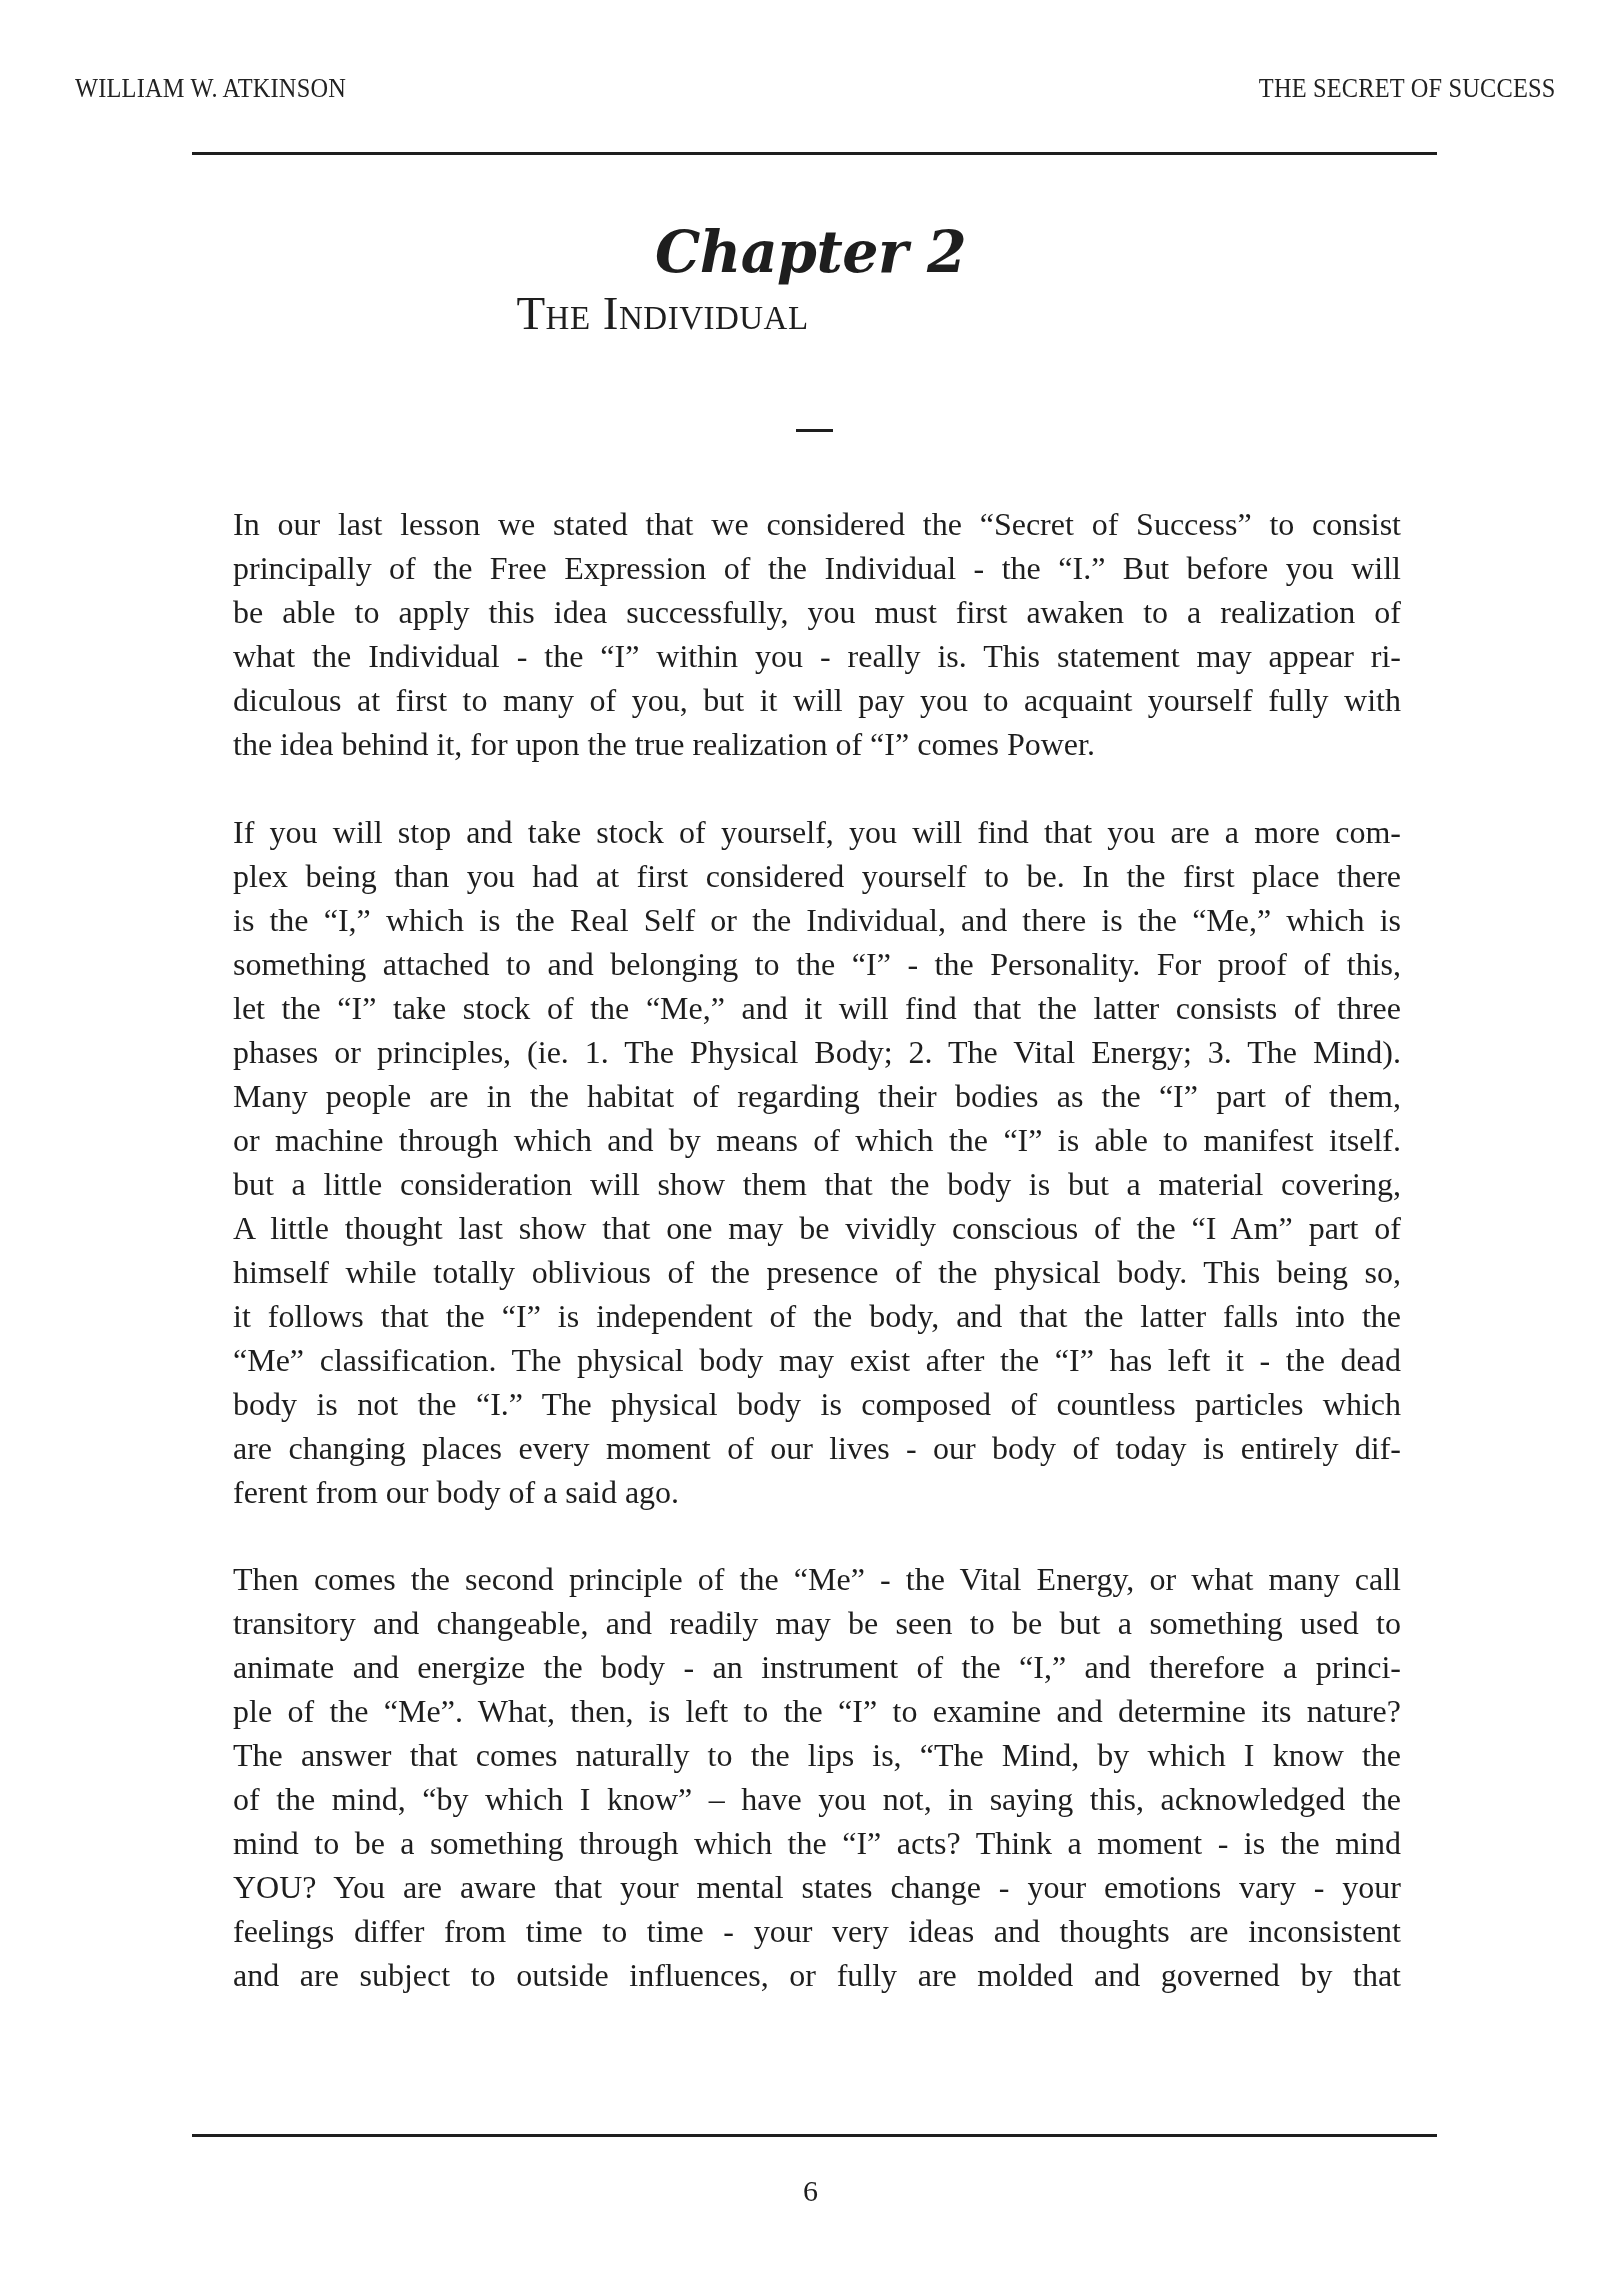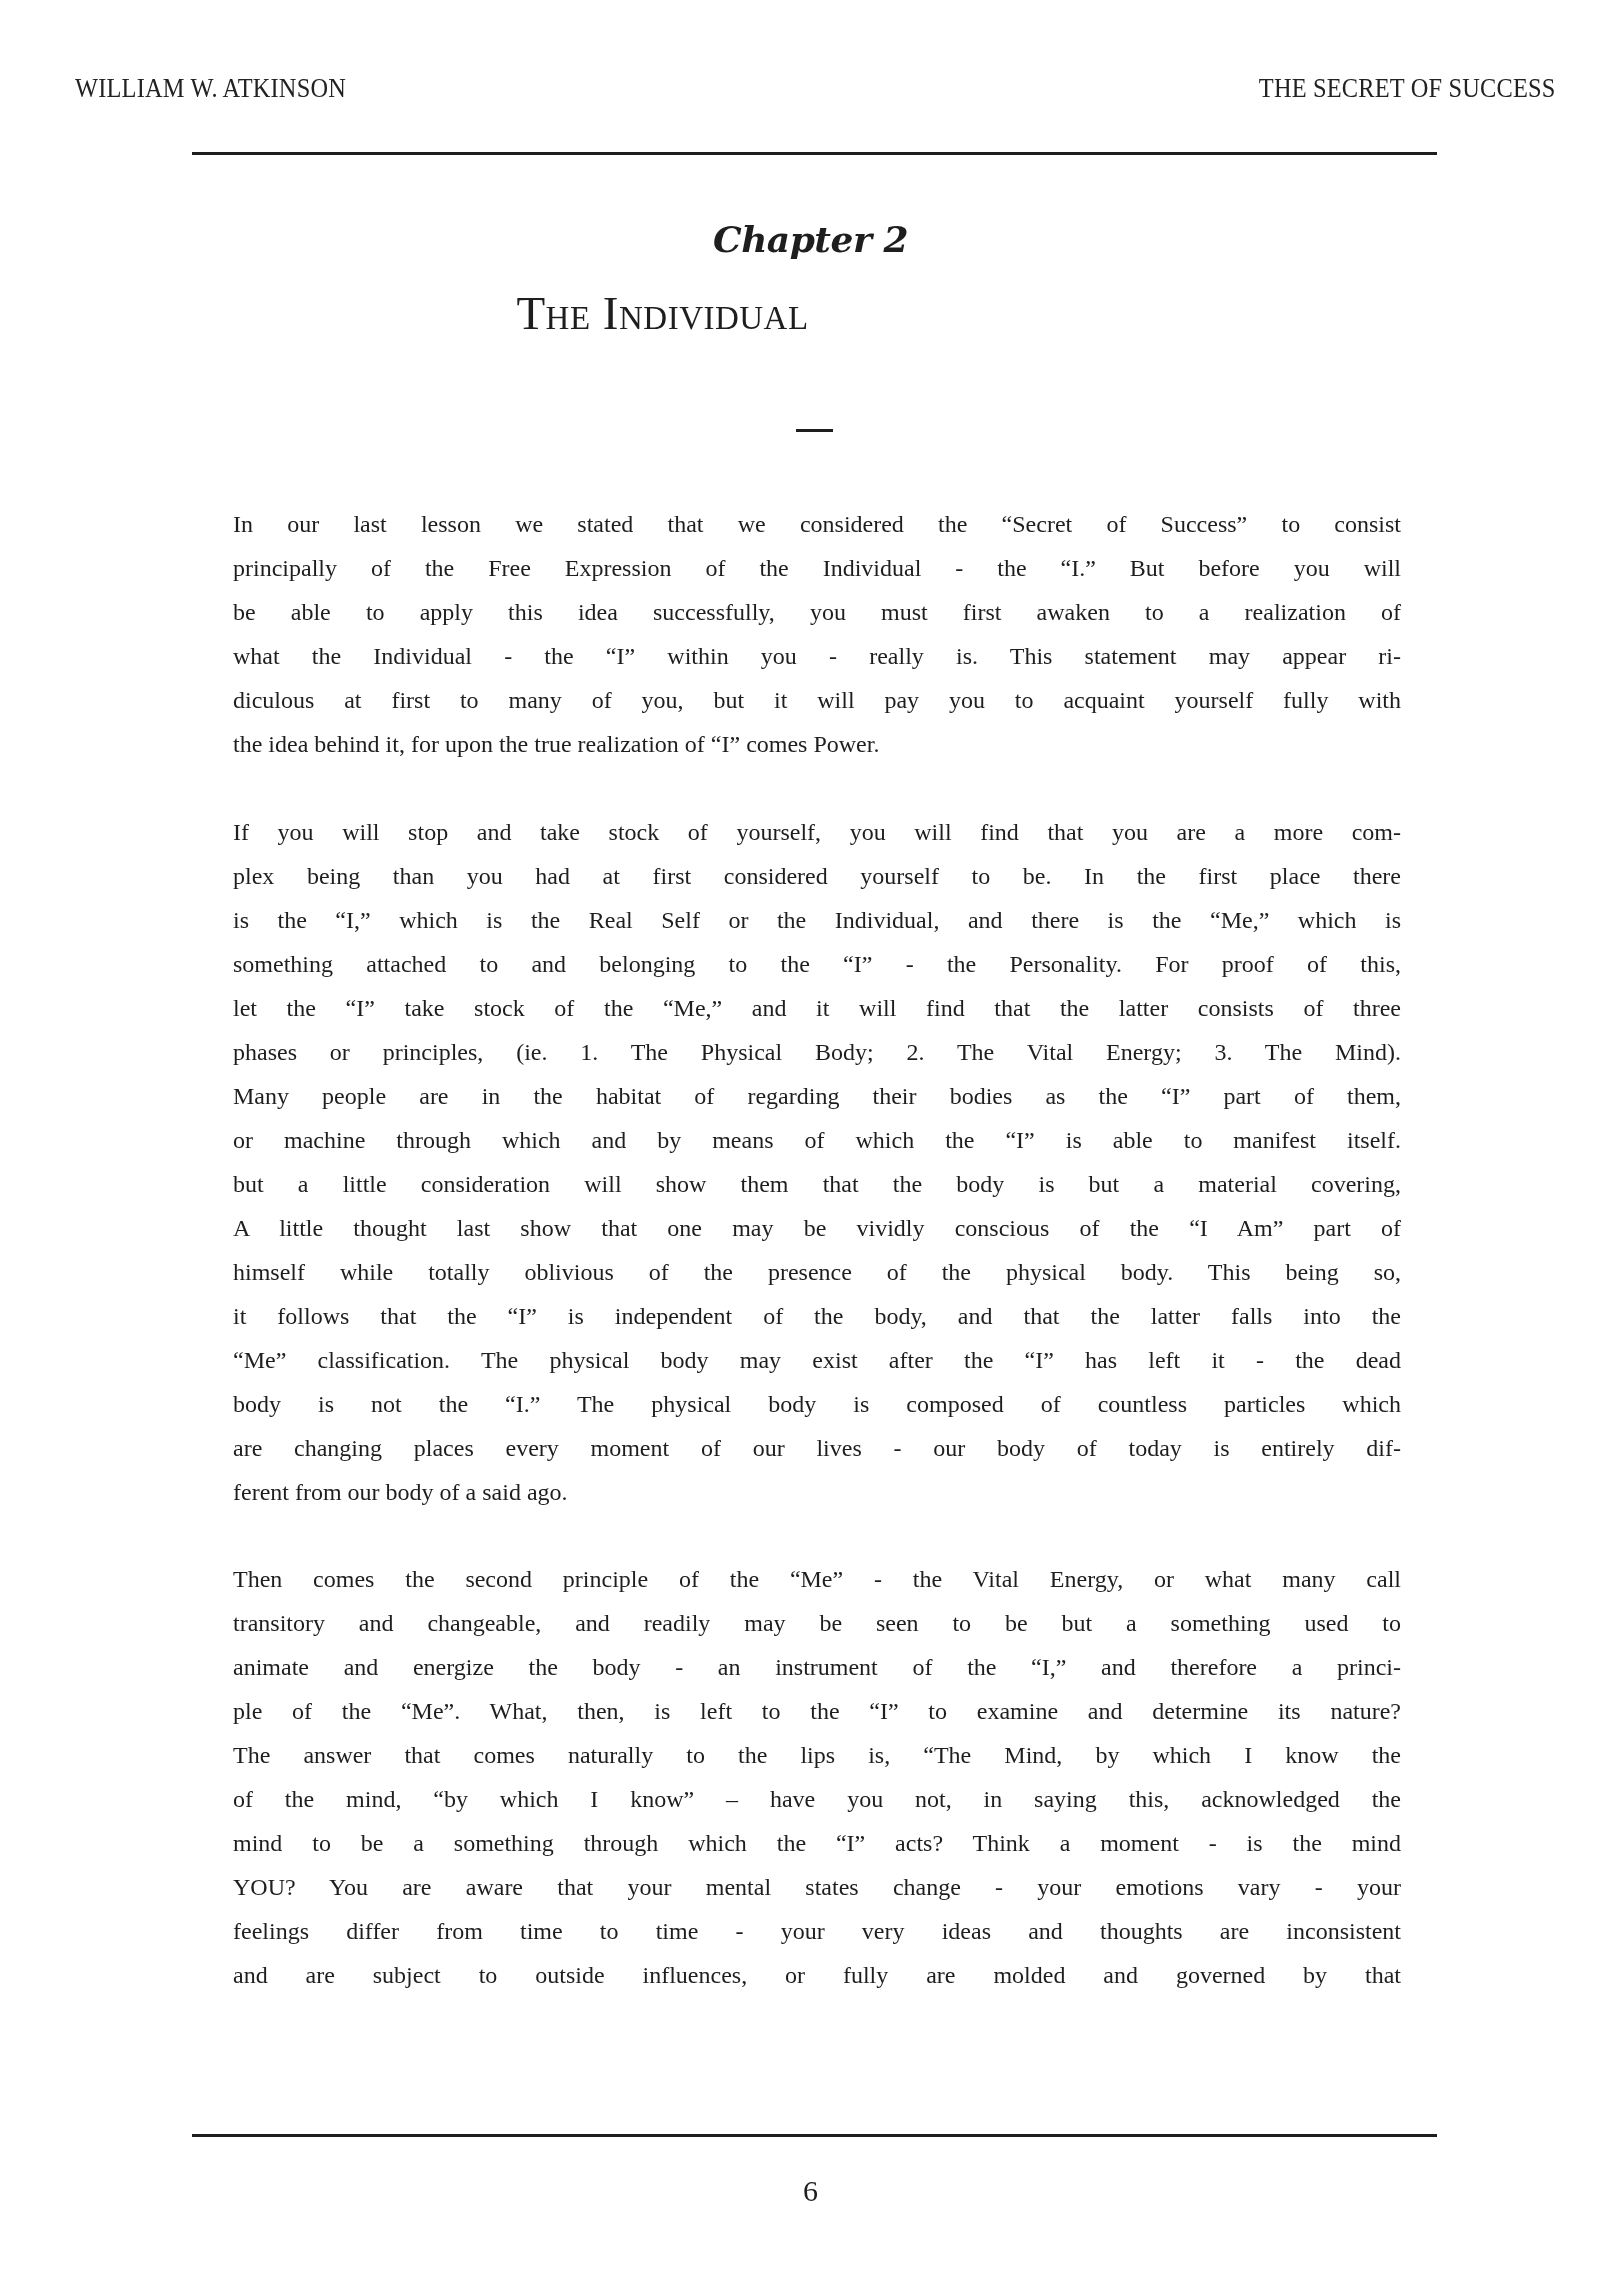--- a/index.html
+++ b/index.html
@@ -6,28 +6,28 @@
   body { width: 1621px; height: 2293px; position: relative; overflow: hidden;
          font-family: "Liberation Serif", "DejaVu Serif", serif; color: #1e1e1e; }
   .running-head { position: absolute; top: 73px; font-size: 26.5px; letter-spacing: 0.2px;
                   font-family: "Liberation Serif", serif; color: #222; transform: scaleX(0.92); }
   .rh-left { left: 75px; transform-origin: left center; }
   .rh-right { right: 65px; transform-origin: right center; }
   .rule { position: absolute; left: 192px; width: 1245px; height: 2.9px; background: #1e1e1e; }
   .rule-top { top: 152px; }
   .rule-bottom { top: 2134px; }
   .chapter-num { position: absolute; top: 218px; left: 0; width: 1621px; text-align: center;
-                 font-size: 36px; font-weight: bold; font-style: italic;
+                 font-size: 57px; font-weight: bold; font-style: italic;
                  font-family: "DejaVu Serif", serif; color: #1e1e1e; letter-spacing: -0.5px; }
   .chapter-title { position: absolute; top: 286px; left: 0; width: 1325px; text-align: center;
                    font-size: 47px; font-variant: small-caps; letter-spacing: 0.5px;
                    font-family: "Liberation Serif", serif; color: #1e1e1e; }
   .ornament-dash { position: absolute; top: 429px; left: 796px; width: 37px; height: 2.9px; background: #1e1e1e; }
   .para { position: absolute; left: 233px; width: 1168px; }
-  .line { height: 44px; line-height: 44px; font-size: 24px; white-space: nowrap;
+  .line { height: 44px; line-height: 44px; font-size: 32px; white-space: nowrap;
           text-align: justify; text-align-last: justify; font-family: "Liberation Serif", serif;
           color: #1e1e1e; transform-origin: left center; }
   .line.last { text-align-last: left; }
   .p1 { top: 502px; }
   .p2 { top: 810px; }
   .p3 { top: 1557px; }
   .page-number { position: absolute; top: 2174px; left: 0; width: 1621px; text-align: center;
                  font-size: 30px; font-family: "Liberation Serif", serif; color: #1e1e1e; }
 </style>
 </head>

